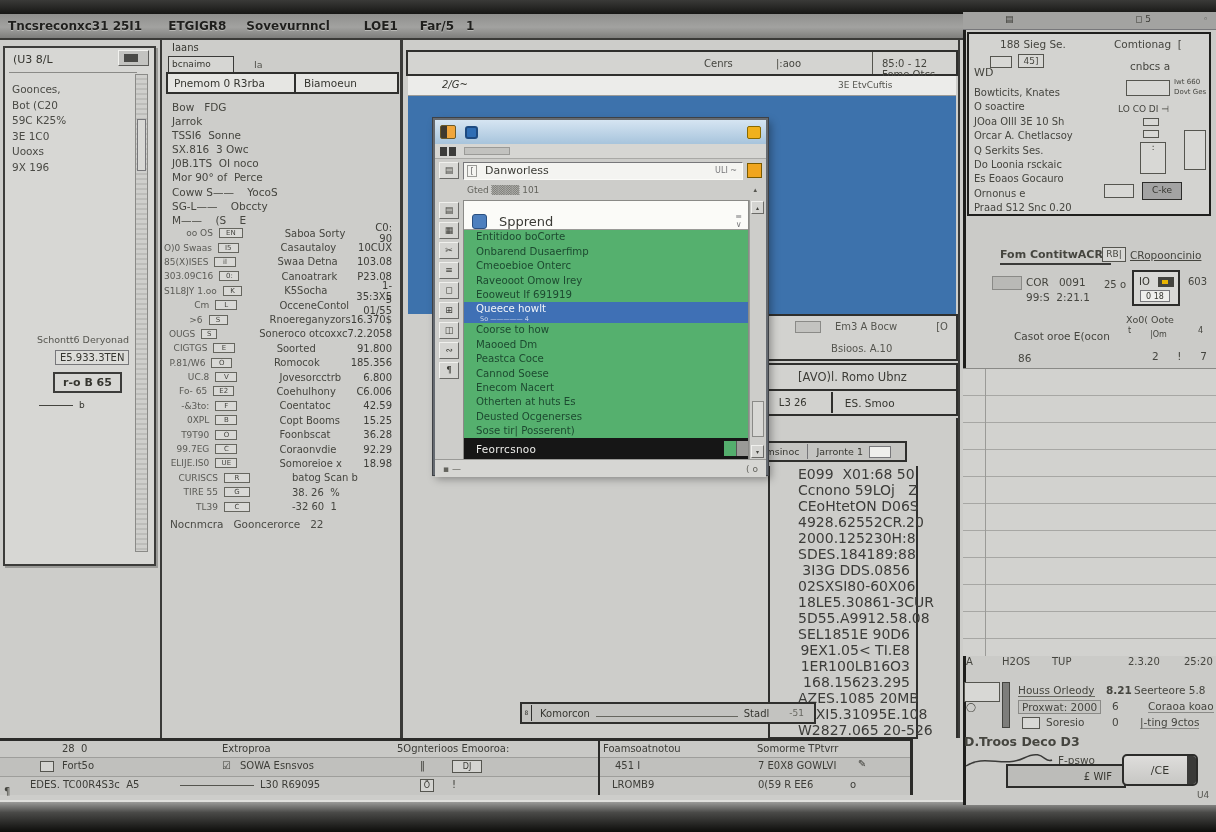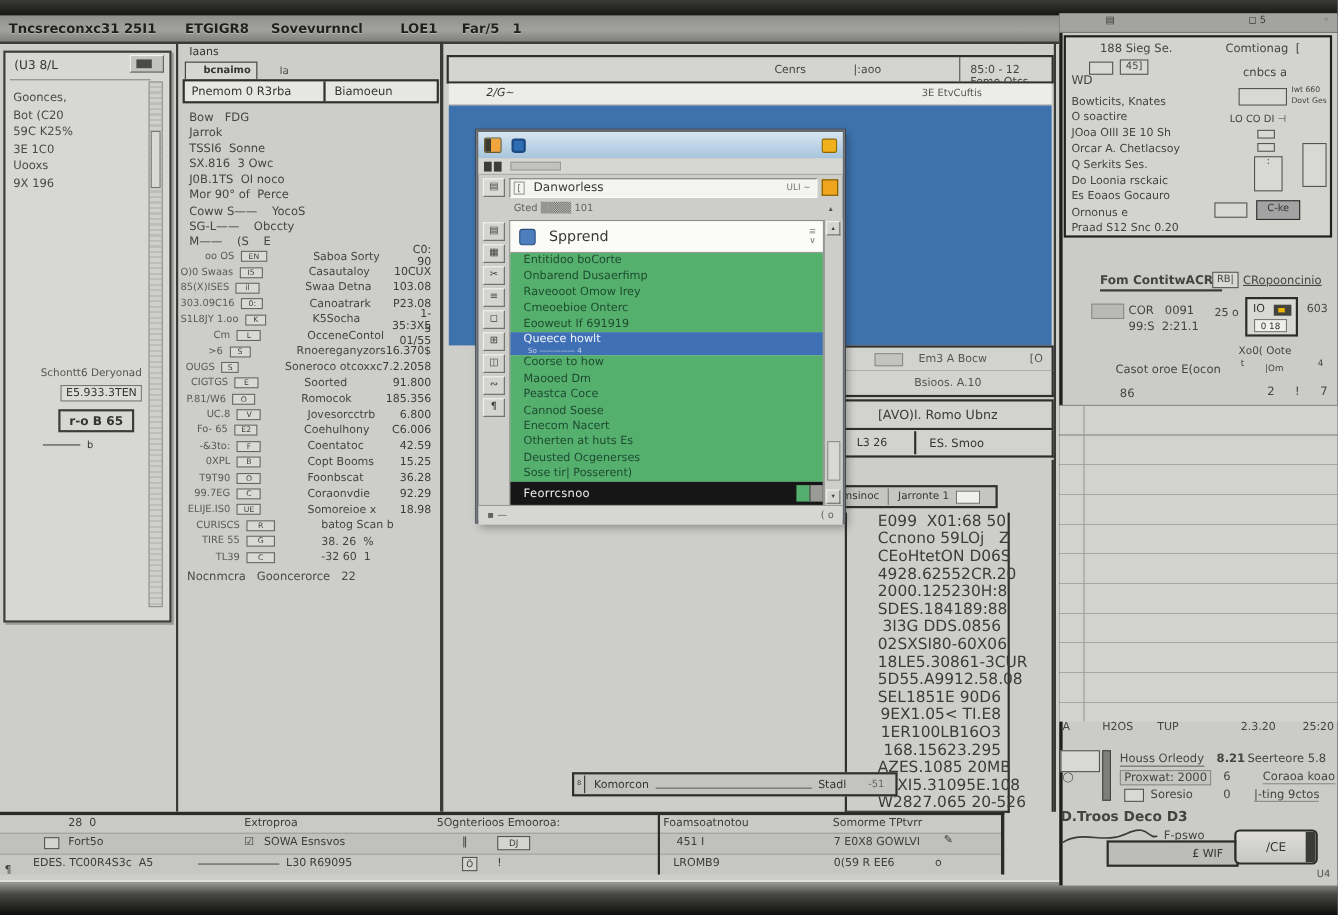--- a/index.html
+++ b/index.html
@@ -29,21 +29,21 @@
   #lsb .scroll .thumb { position:absolute; left:1px; top:44px; width:9px; height:52px; background:#d8d8d5; border:1px solid #77777a; }
   #lsb .f1 { position:absolute; left:32px; top:286px; font-size:9.5px; color:#55554f; }
   #lsb .f2 { position:absolute; left:50px; top:302px; font-size:10px; padding:1px 4px; border:1px solid #77777a; background:#dcdcd9; }
   #lsb .f3 { position:absolute; left:48px; top:324px; font-size:11px; font-weight:bold; padding:2px 8px; border:2px solid #3c3c3a; }
   #lsb .farrow { position:absolute; left:34px; top:352px; font-size:9px; }
   #lsb .farrow::before { content:""; display:inline-block; width:34px; border-top:1.5px solid #44443f; margin-right:6px; vertical-align:middle; }
 
   
   #cp { left:160px; top:40px; width:243px; height:698px; border-left:2px solid #3a3a38; border-right:3px solid #3a3a38; background:#cdcdca; }
   #cp .tab { position:absolute; left:10px; top:2px; font-size:10px; }
-  #cp .tbox { position:absolute; left:6px; top:16px; width:66px; height:17px; border:1.5px solid #3a3a38; background:#d6d6d3; font-size:9px; padding:2px 16px;font-weight:bold; }
+  #cp .tbox { position:absolute; left:6px; top:16px; width:66px; height:17px; border:1.5px solid #3a3a38; background:#d6d6d3; font-size:9px; padding:2px 3px; }
   #cp .tsm { position:absolute; left:92px; top:19px; font-size:9.5px; color:#55554f; }
   #cp .phead { position:absolute; left:4px; top:32px; width:233px; height:22px; border:2px solid #2f2f2d; background:#e6e6e3; display:flex; }
   #cp .phead .c1 { width:128px; border-right:2px solid #2f2f2d; font-size:10.5px; padding:3px 0 0 6px; }
   #cp .phead .c2 { flex:1; font-size:10.5px; padding:3px 0 0 8px; }
   #cp .info { position:absolute; left:10px; top:60px; }
   #cp .info div { font-size:10.5px; line-height:14.1px; color:#45453f; white-space:pre; }
   #cp .params { position:absolute; left:2px; top:186px; width:236px; }
   .prow { display:flex; align-items:center; height:14.4px; font-size:10px; }
   .prow .pnum { width:54px; text-align:right; color:#5a5a55; font-size:9px; white-space:pre; }
   .prow .picon { width:26px; height:10px; margin-left:6px; border:1px solid #66665f; background:#d9d9d6; font-size:7px; line-height:9px; text-align:center; color:#44443f; }
@@ -104,21 +104,21 @@
   #dlg .searchrow .txt { margin-left:8px; font-size:11px; color:#3a3a35; }
   #dlg .searchrow .trail { margin-left:auto; margin-right:5px; font-size:8px; color:#77777a; }
   #dlg .searchrow .obtn { width:15px; height:15px; background:#f0a51e; border:1px solid #7a5a00; }
   #dlg .pathrow { height:18px; position:relative; }
   #dlg .pathrow .pt { position:absolute; left:32px; top:3px; font-size:9px; color:#63635d; }
   #dlg .pathrow .pa { position:absolute; right:9px; top:4px; font-size:7px; color:#55554f; }
   #dlg .body { display:flex; height:259px; }
   #dlg .strip { width:28px; display:flex; flex-direction:column; align-items:center; padding-top:2px; }
   #dlg .strip .ti { width:20px; height:17px; margin-bottom:3px; border:1px solid; border-color:#f0f0ed #6a6a67 #6a6a67 #f0f0ed; background:#d4d4d1; font-size:9px; text-align:center; line-height:15px; color:#3c3c37; }
   #dlg .list { flex:1; display:flex; flex-direction:column; border:1px solid #8a8a87; border-bottom:none; }
-  #dlg .lhead { height:30px; background:#fbfbf8; border-bottom:1px solid #9a9a97; display:flex; align-items:center; }
+  #dlg .lhead { height:30px; background:#fbfbf8; border-bottom:1px solid #9a9a97; display:flex; align-items:flex-end; }
   #dlg .lhead .hic { width:15px; height:15px; margin-left:8px; border-radius:3px; background:#4d7fbe; border:1px solid #2a4f80; }
   #dlg .lhead .hlb { margin-left:12px; font-size:13px; color:#3a3a35; }
   #dlg .lhead .hr-ic { margin-left:auto; margin-right:6px; font-size:8px; color:#77777a; line-height:8px; text-align:center; white-space:pre; }
   #dlg .grp { background:#55b06e; }
   #dlg .grp div { height:14.4px; padding-left:12px; font-size:10.2px; line-height:14.4px; color:#1d4a30; }
   #dlg .sel { height:21px; background:#3f70b5; }
   #dlg .sel .m { padding-left:12px; font-size:10.2px; line-height:13px; color:#f2f5f9; }
   #dlg .sel .s { padding-left:16px; font-size:6.5px; color:#c6d4e8; }
   #dlg .grp2 { flex:1; }
   #dlg .blackbar { height:21px; background:#161616; display:flex; align-items:center; }
@@ -506,22 +506,22 @@
       <div class="lhead">
         <span class="hic"></span>
         <span class="hlb">Spprend</span>
         <span class="hr-ic">≡
 ∨</span>
       </div>
       <div class="grp">
 
       <div>Entitidoo boCorte</div>
           <div>Onbarend Dusaerfimp</div>
+          <div>Cmeoebioe Onterc</div>
           <div>Raveooot Omow Irey</div>
-          <div>Cmeoebioe Onterc</div>
           <div>Eooweut If 691919</div>
         </div>
       <div class="sel">
         <div class="m">Queece howlt</div>
         <div class="s">So ————— 4</div>
       </div>
       <div class="grp grp2">
 
       <div>Coorse to how</div>
           <div>Maooed Dm</div>

